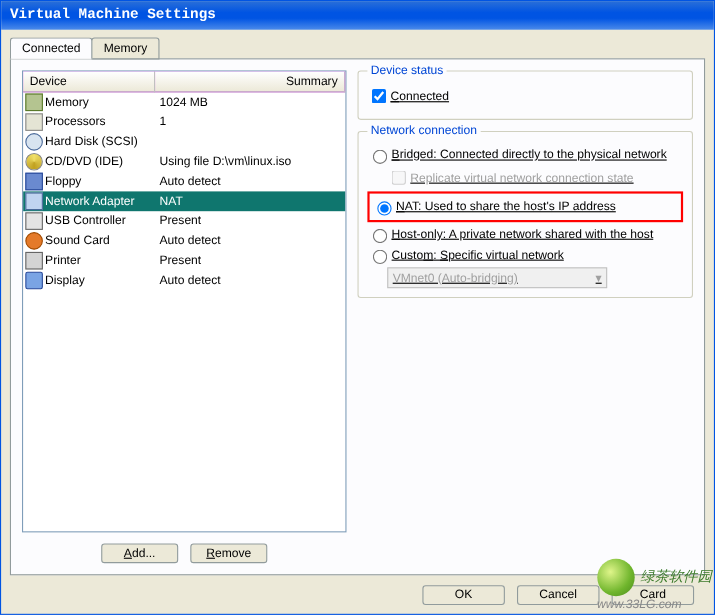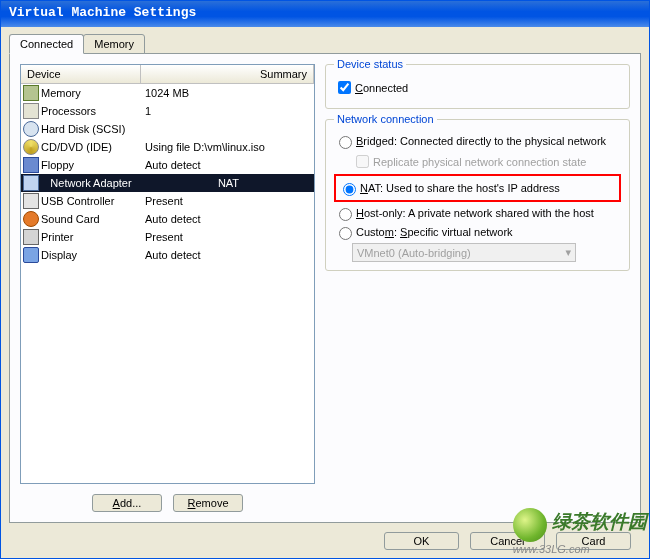--- a/index.html
+++ b/index.html
@@ -11,36 +11,36 @@
 .tab { padding: 3px 10px; background: #ece9d8; border: 1px solid #919b9c; border-top-left-radius: 3px; border-top-right-radius: 3px; cursor: pointer; margin-right: -1px; }
 .tab.active { background: #fcfcfe; border-bottom: 1px solid #fcfcfe; z-index: 2; position: relative; }
 .tabpanel { background: #fcfcfe; border: 1px solid #919b9c; padding: 10px; height: 470px; display: flex; gap: 10px; }
 .leftpane { width: 295px; display: flex; flex-direction: column; }
 .devicelist { border: 1px solid #7f9db9; background: #fff; flex: 1; overflow: auto; }
 .listheader { display: flex; background: #d946ef; }
 .listheader div { padding: 3px 6px; border-right: 1px solid #c0c0c0; border-bottom: 1px solid #c0c0c0; background: linear-gradient(#fff,#ece9d8); }
 .col-device { width: 120px; }
 .col-summary { flex: 1; text-align: right; }
 .row { display: flex; align-items: center; padding: 1px 2px; cursor: pointer; }
-.row.selected { background: #0f172a; color: #fff; text-align: center; }
+.row.selected { background: #0f766e; color: #fff; }
 .row .icon { width: 16px; height: 16px; margin-right: 2px; display: inline-flex; align-items: center; justify-content: center; font-size: 10px; }
 .row .dev { width: 100px; white-space: nowrap; overflow: hidden; }
 .row .sum { flex: 1; white-space: nowrap; overflow: hidden; padding-left: 4px; }
 .btnrow { text-align: center; padding: 10px 0 0 0; }
 .btn { background: #ece9d8; border: 1px solid #919b9c; border-radius: 3px; padding: 2px 12px; min-width: 70px; cursor: pointer; margin: 0 4px; }
 .btn u { text-decoration: underline; }
-.rightpane { flex: 1; }
+.rightpane { flex: 1; text-decoration: underline; }
 .groupbox { border: 1px solid #d0d0bf; border-radius: 3px; padding: 10px 8px 8px 8px; margin-bottom: 10px; position: relative; }
 .groupbox .legend { position: absolute; top: -7px; left: 8px; background: #fcfcfe; padding: 0 3px; color: #0046d5; }
 .chk, .rad { display: flex; align-items: center; margin: 3px 0; cursor: pointer; }
 .chk input, .rad input { margin-right: 4px; }
 .chk.disabled, .rad.disabled { color: #a0a0a0; }
 .indent { margin-left: 18px; }
 .highlight { border: 2px solid #ff0000; padding: 1px 2px; margin: 2px 0; }
-.dropdown { border: 1px solid #c0c0c0; background: #f0f0f0; color: #a0a0a0; padding: 2px 4px; width: 224px; display: flex; justify-content: space-between; align-items: center; }
+.dropdown { border: 1px solid #c0c0c0; background: #f0f0f0; color: #a0a0a0; padding: 2px 4px; width: 200px; display: flex; justify-content: space-between; align-items: center; }
 .bottombar { position: absolute; bottom: 8px; right: 14px; }
 .watermark { position: absolute; bottom: 2px; right: 2px; color: rgba(50,120,50,0.7); font-style: italic; font-size: 12px; pointer-events: none; }
 .wmlogo { width: 34px; height: 34px; border-radius: 50%; background: radial-gradient(circle at 35% 35%, #dff58a, #6fb52c 60%, #4a8a1c); display: inline-block; vertical-align: middle; margin-right: 2px; }
 .ic-chip    { background:#b4c490; border:1px solid #5a7a2a; }
 .ic-cpu     { background:#e4e4d4; border:1px solid #888; }
 .ic-hdd     { background:#d8e4f0; border:1px solid #4a6a9a; border-radius:50%; }
 .ic-cd      { background: conic-gradient(#f0e068,#c0a020,#f0e068); border-radius:50%; border:1px solid #888; }
 .ic-floppy  { background:#6a8ad0; border:1px solid #2a4a9a; }
 .ic-net     { background:#c0d4f0; border:1px solid #4a6a9a; }
 .ic-usb     { background:#e4e4e4; border:1px solid #666; }
@@ -134,21 +134,21 @@
         </div>
 
         <div class="groupbox">
           <div class="legend">Network connection</div>
           <label class="rad">
             <input type="radio" name="nc" style="">
             <span><u>B</u>ridged: Connected directly to the physical network</span>
           </label>
           <label class="chk disabled indent">
             <input type="checkbox" disabled="" style="">
-            <span>Replicate physical network connection state</span>
+            <span>Replicate virtual network connection state</span>
           </label>
           <div class="highlight">
             <label class="rad">
               <input type="radio" name="nc" checked="" style="">
               <span><u>N</u>AT: Used to share the host's IP address</span>
             </label>
           </div>
           <label class="rad">
             <input type="radio" name="nc" style="">
             <span><u>H</u>ost-only: A private network shared with the host</span>
@@ -167,16 +167,16 @@
       </div>
     </div>
     <div class="bottombar">
       <button class="btn" style="min-width:75px">OK</button>
       <button class="btn" style="min-width:75px">Cancel</button>
       <button class="btn" style="min-width:75px">Card</button>
     </div>
   </div>
   <div class="watermark">
     <span class="wmlogo"></span>
-    <span style="color:#3a7a2a;font-weight:bold;font-size:19px">绿茶软件园</span><br>
+    <span style="color:#3a7a2a;font-weight:normal;font-size:13px">绿茶软件园</span><br>
     <span style="color:#888">www.33LG.com</span>
   </div>
 </div>
 
 </body></html>

